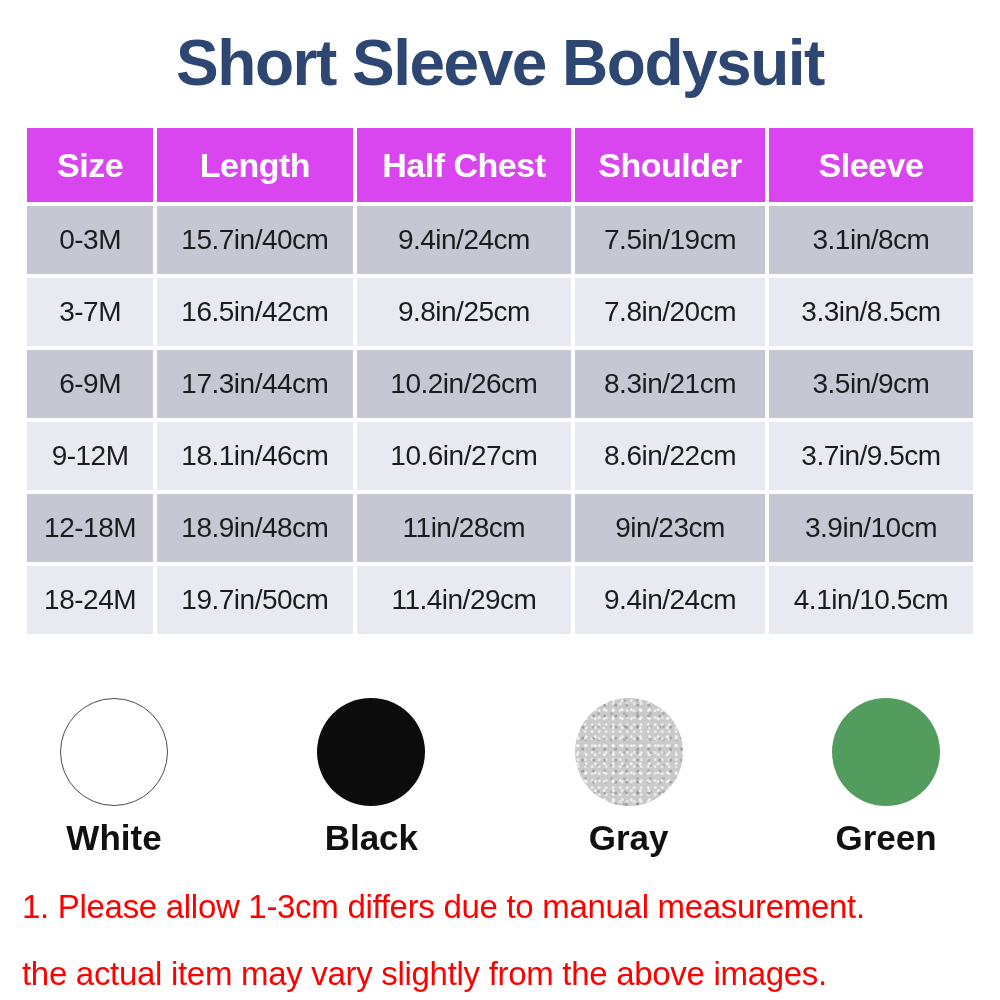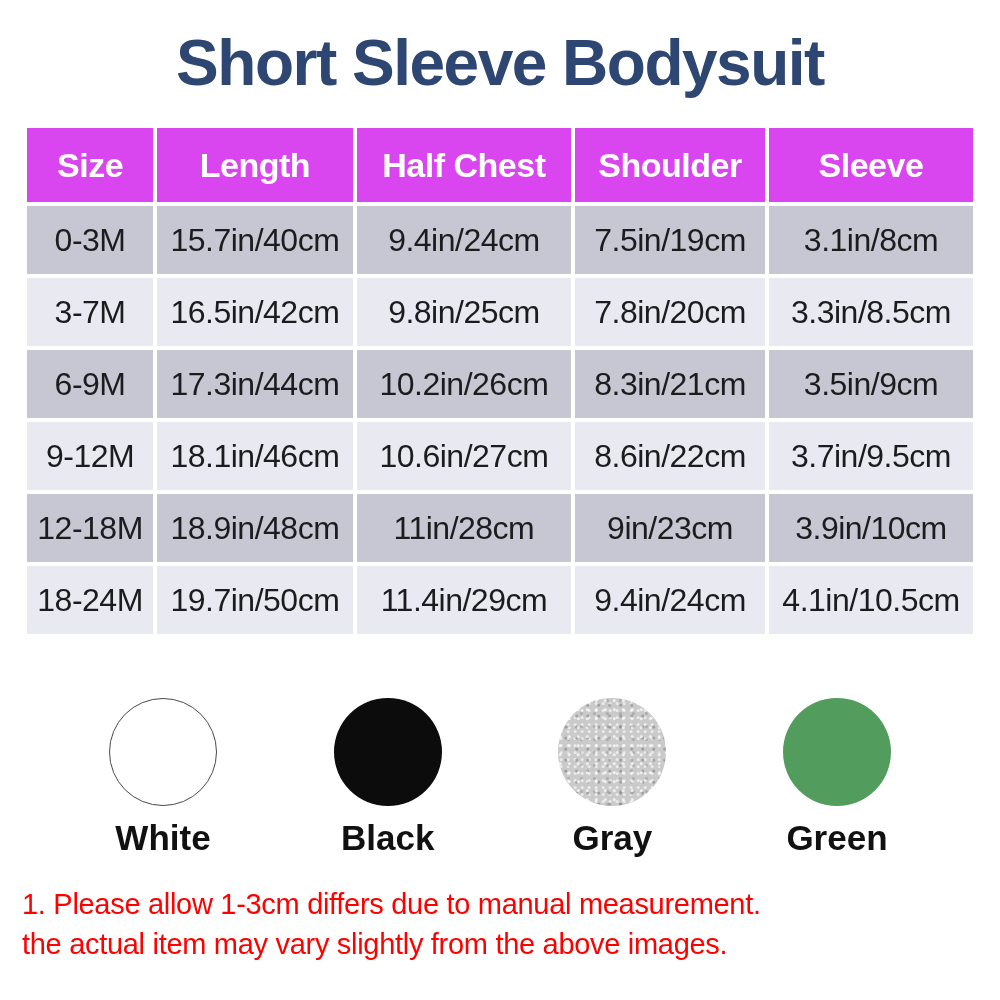--- a/index.html
+++ b/index.html
@@ -32,38 +32,38 @@
   }
   table.size-table th {
     background: #d946ef;
     color: #ffffff;
     font-size: 34px;
     font-weight: 700;
     letter-spacing: -0.5px;
     height: 78px;
   }
   table.size-table td {
-    font-size: 32px;
+    font-size: 28px;
     letter-spacing: -0.5px;
     color: #1c1c1e;
     height: 72px;
   }
   tr.row-dark td  { background: #c7c7d3; }
   tr.row-light td { background: #e9e9f1; }
 
   col.c-size     { width: 13.7%; }
   col.c-length   { width: 21.0%; }
   col.c-chest    { width: 23.0%; }
   col.c-shoulder { width: 20.4%; }
   col.c-sleeve   { width: 21.9%; }
 
   
   .swatches {
     margin-top: 60px;
-    padding: 0 109px;
+    padding: 0 60px;
     display: flex;
     justify-content: space-between;
     align-items: flex-start;
   }
   .swatch { display: flex; flex-direction: column; align-items: center; }
   .swatch-circle {
     width: 108px;
     height: 108px;
     border-radius: 50%;
     display: block;
@@ -84,24 +84,25 @@
     color: #111111;
     text-align: center;
   }
 
   
   .notes {
     margin: 26px 20px 0 22px;
   }
   .note-line {
     color: #ff0000;
-    font-size: 29px;
+    font-size: 33px;
     letter-spacing: -0.3px;
     line-height: 1.38;
     white-space: nowrap;
+    margin-top: 21px;
   }
 </style>
 </head>
 <body>
 
 <div class="page">
 
   <h1 class="title">Short Sleeve Bodysuit</h1>
 
   <table class="size-table">

